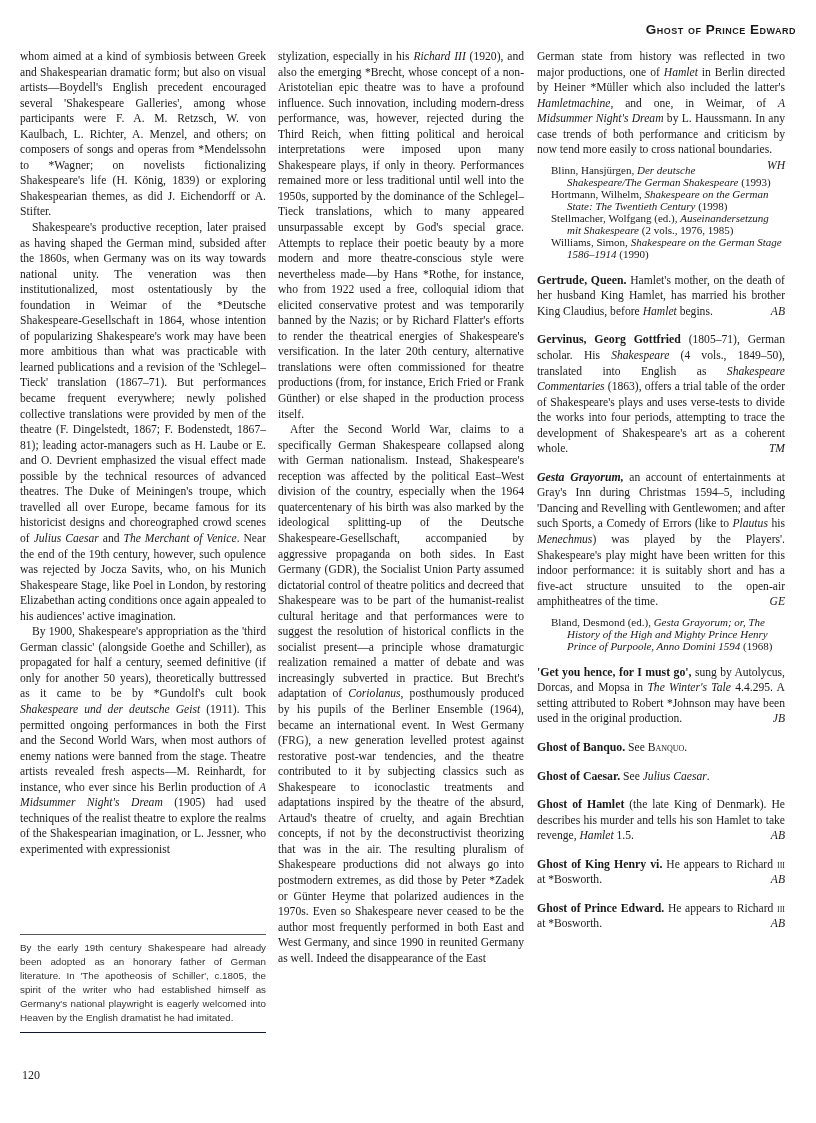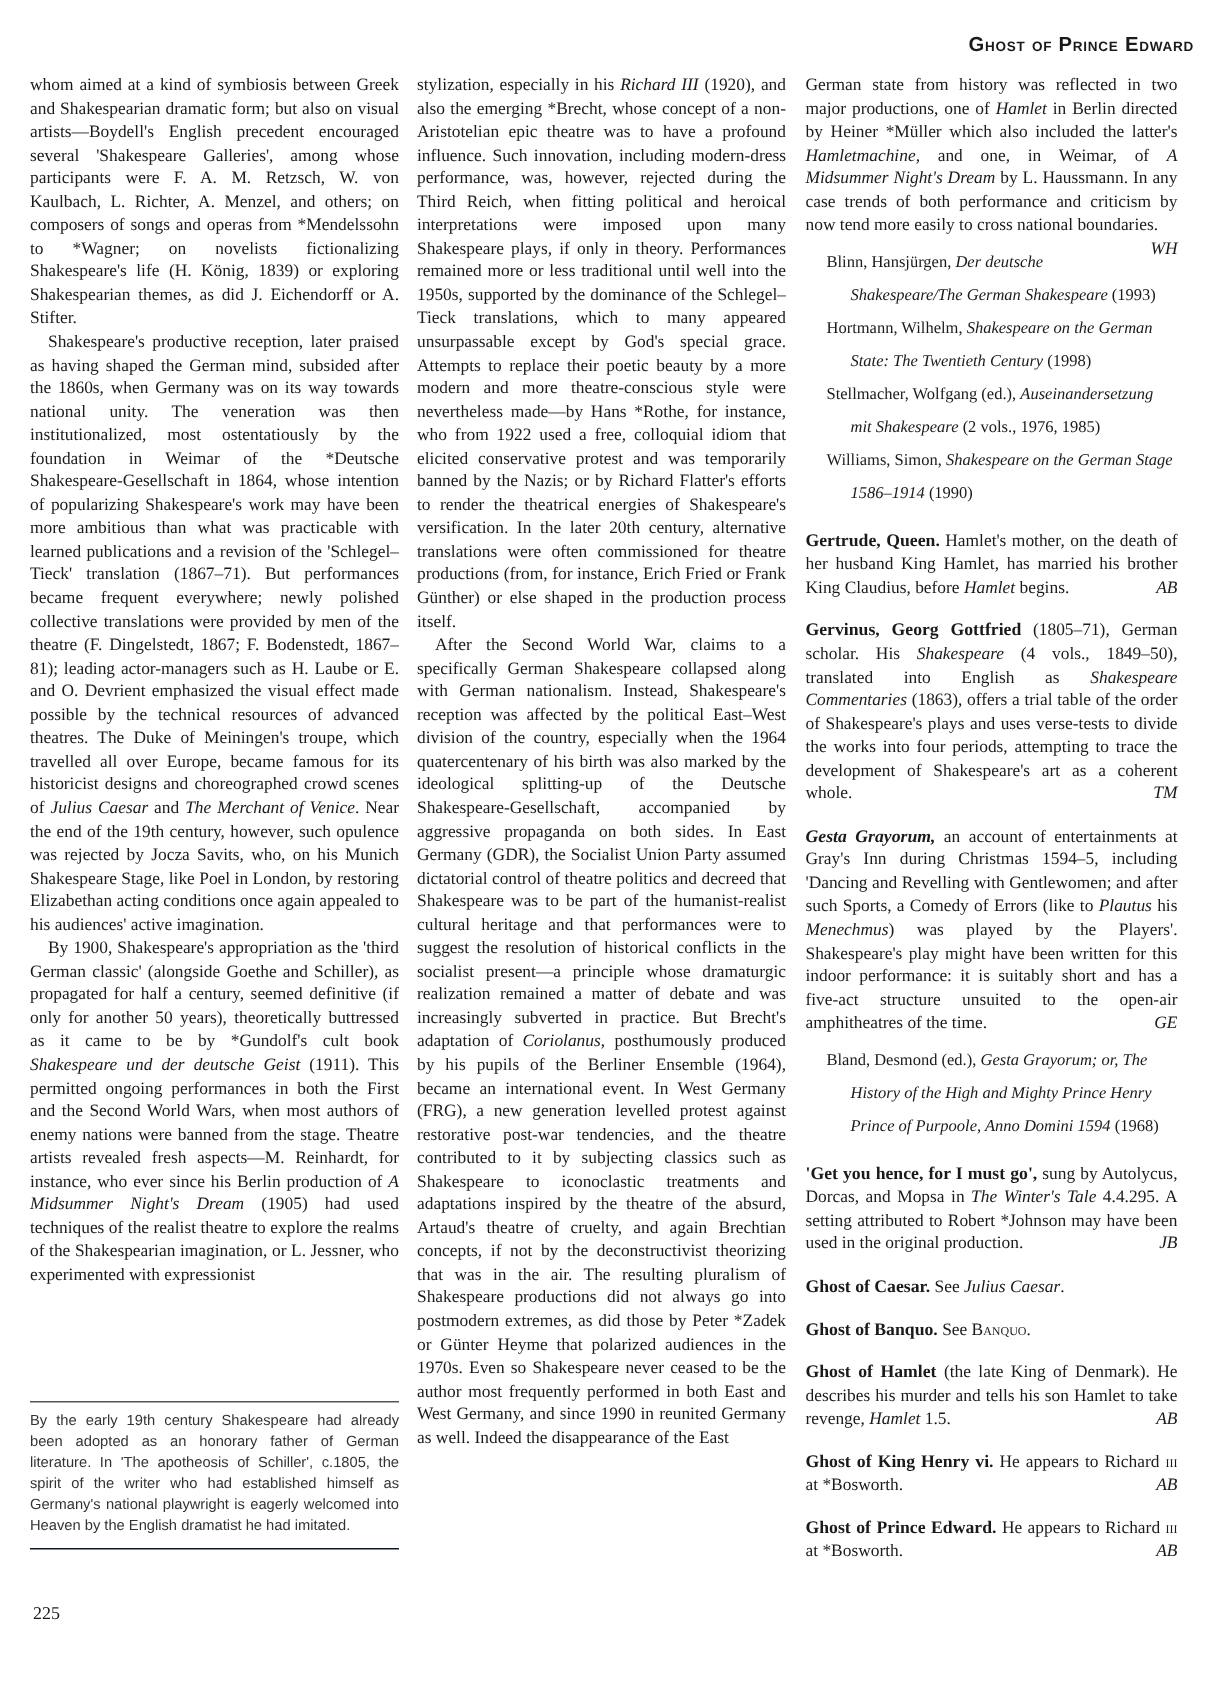--- a/index.html
+++ b/index.html
@@ -10,21 +10,21 @@
                   font-family:"Liberation Sans","DejaVu Sans",sans-serif; }
   .col { position:absolute; top:49px; width:246px; font-size:11.6px; line-height:15.55px;
          text-align:justify; hyphens:auto; }
   .c1 { left:20px; } .c2 { left:278px; } .c3 { left:537px; width:248px; }
   p { margin:0; }
   .indent { text-indent:12px; }
   .sig { float:right; font-style:italic; }
   .entry { margin-top:13px; }
   .hw { font-family:Liberation Serif, serif; font-weight:bold; font-size:11.8px; }
   .hw-i { font-style:italic; }
-  .bib { padding-left:30px; text-indent:-16px; text-align:left; font-size:11px; line-height:22px; margin-top:6px; }
+  .bib { padding-left:30px; text-indent:-16px; text-align:left; font-size:11px; line-height:12px; margin-top:6px; }
   .bib p { margin:0; }
   .sc { font-variant:small-caps; }
   .caption { position:absolute; left:20px; top:934px; width:246px; border-top:1px solid #555;
              border-bottom:1px solid #0f172a; padding:6px 0 7px; font-size:9.8px; line-height:14px;
              font-family:"Liberation Sans","DejaVu Sans",sans-serif; text-align:justify; color:#333; }
   .folio { position:absolute; left:22px; top:1068px; font-size:12px; }
   i { font-style:italic; }
 </style>
 </head>
 <body>
@@ -57,25 +57,25 @@
 
   <p class="entry"><span class="hw">Gervinus, Georg Gottfried</span><span> (1805–71), German scholar. His </span><i>Shakespeare</i><span> (4 vols., 1849–50), translated into English as </span><i>Shakespeare Commentaries</i><span> (1863), offers a trial table of the order of Shakespeare's plays and uses verse-tests to divide the works into four periods, attempting to trace the development of Shakespeare's art as a coherent whole.</span><span class="sig">TM</span></p>
 
   <p class="entry"><span class="hw hw-i">Gesta Grayorum,</span><span> an account of entertainments at Gray's Inn during Christmas 1594–5, including 'Dancing and Revelling with Gentlewomen; and after such Sports, a Comedy of Errors (like to </span><i>Plautus</i><span> his </span><i>Menechmus</i><span>) was played by the Players'. Shakespeare's play might have been written for this indoor performance: it is suitably short and has a five-act structure unsuited to the open-air amphitheatres of the time.</span><span class="sig">GE</span></p>
   <div class="bib">
     <p><span>Bland, Desmond (ed.), </span><i>Gesta Grayorum; or, The History of the High and Mighty Prince Henry Prince of Purpoole, Anno Domini 1594</i><span> (1968)</span></p>
   </div>
 
   <p class="entry"><span class="hw">'Get you hence, for I must go',</span><span> sung by Autolycus, Dorcas, and Mopsa in </span><i>The Winter's Tale</i><span> 4.4.295. A setting attributed to Robert *Johnson may have been used in the original production.</span><span class="sig">JB</span></p>
 
+  <p class="entry"><span class="hw">Ghost of Banquo.</span><span> See </span><span class="sc">Banquo</span><span>.</span></p>
+
   <p class="entry"><span class="hw">Ghost of Caesar.</span><span> See </span><i>Julius Caesar</i><span>.</span></p>
-
-  <p class="entry"><span class="hw">Ghost of Banquo.</span><span> See </span><span class="sc">Banquo</span><span>.</span></p>
 
   <p class="entry"><span class="hw">Ghost of Hamlet</span><span> (the late King of Denmark). He describes his murder and tells his son Hamlet to take revenge, </span><i>Hamlet</i><span> 1.5.</span><span class="sig">AB</span></p>
 
   <p class="entry"><span class="hw">Ghost of King Henry vi.</span><span> He appears to Richard </span><span class="sc">iii</span><span> at *Bosworth.</span><span class="sig">AB</span></p>
 
 
   <p class="entry"><span class="hw">Ghost of Prince Edward.</span><span> He appears to Richard </span><span class="sc">iii</span><span> at *Bosworth.</span><span class="sig">AB</span></p>
 </div>
 
-<div class="folio">225</div>
+<div class="folio">120</div>
 
 </body></html>

